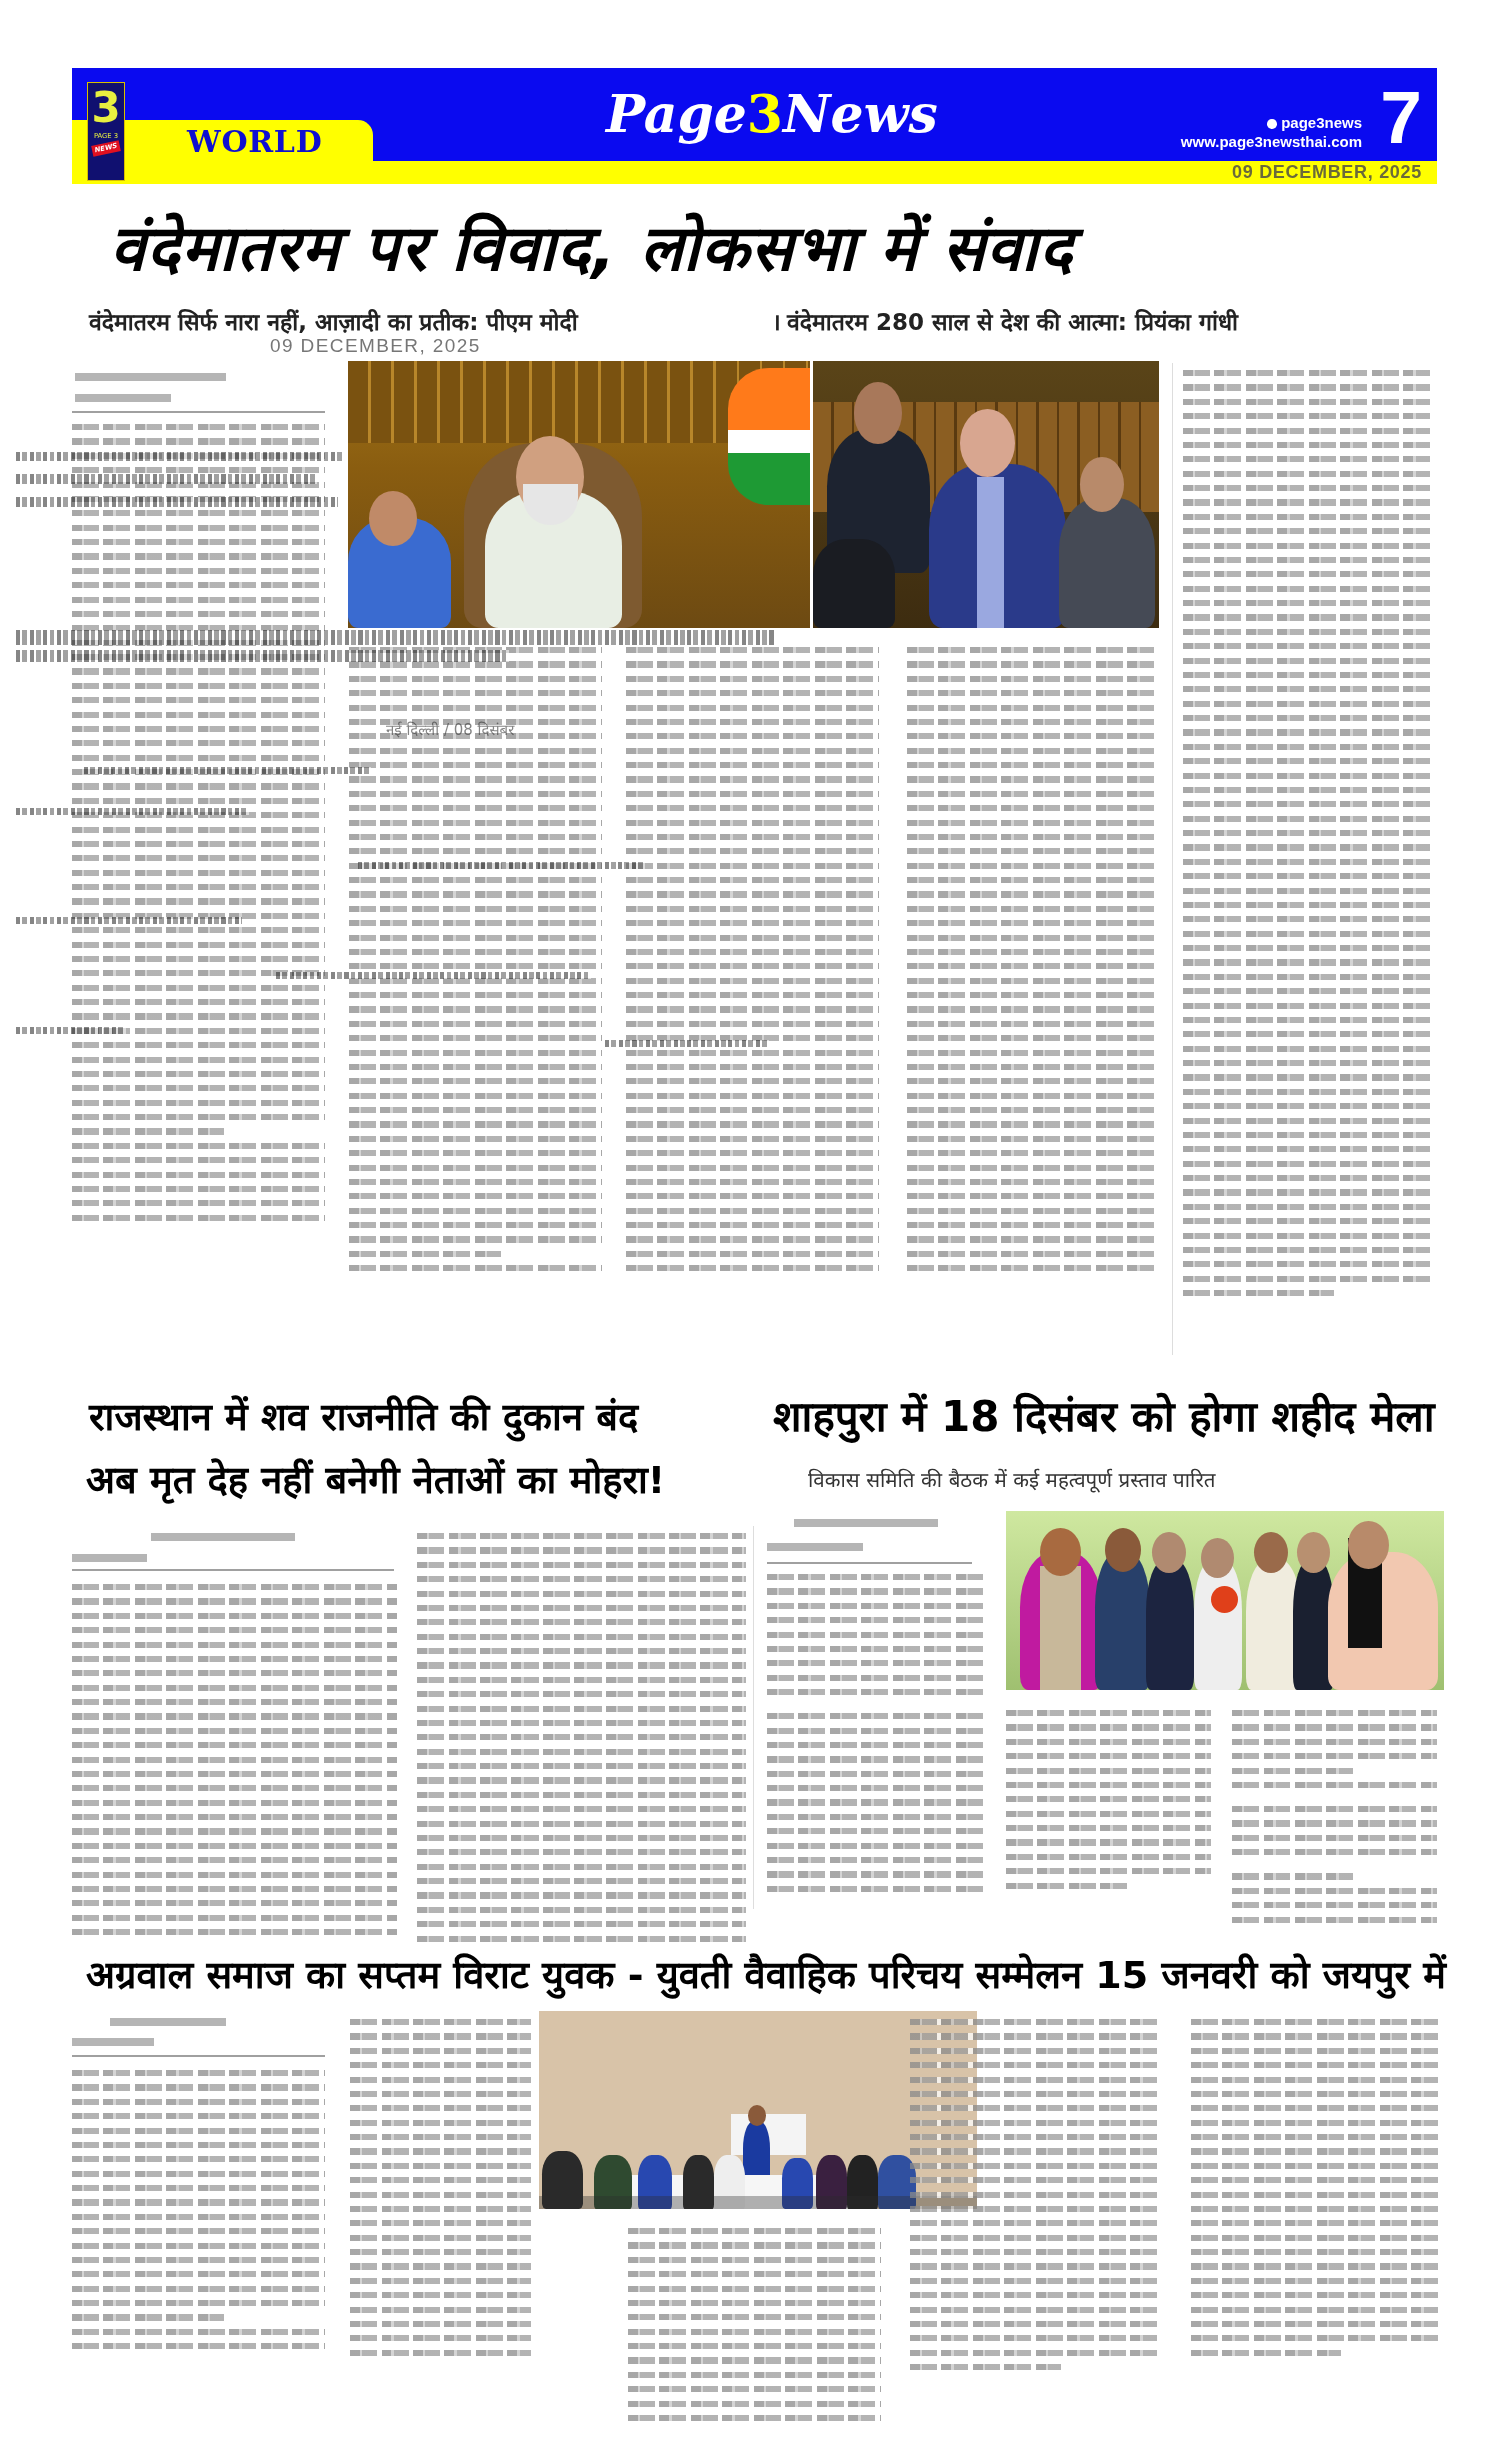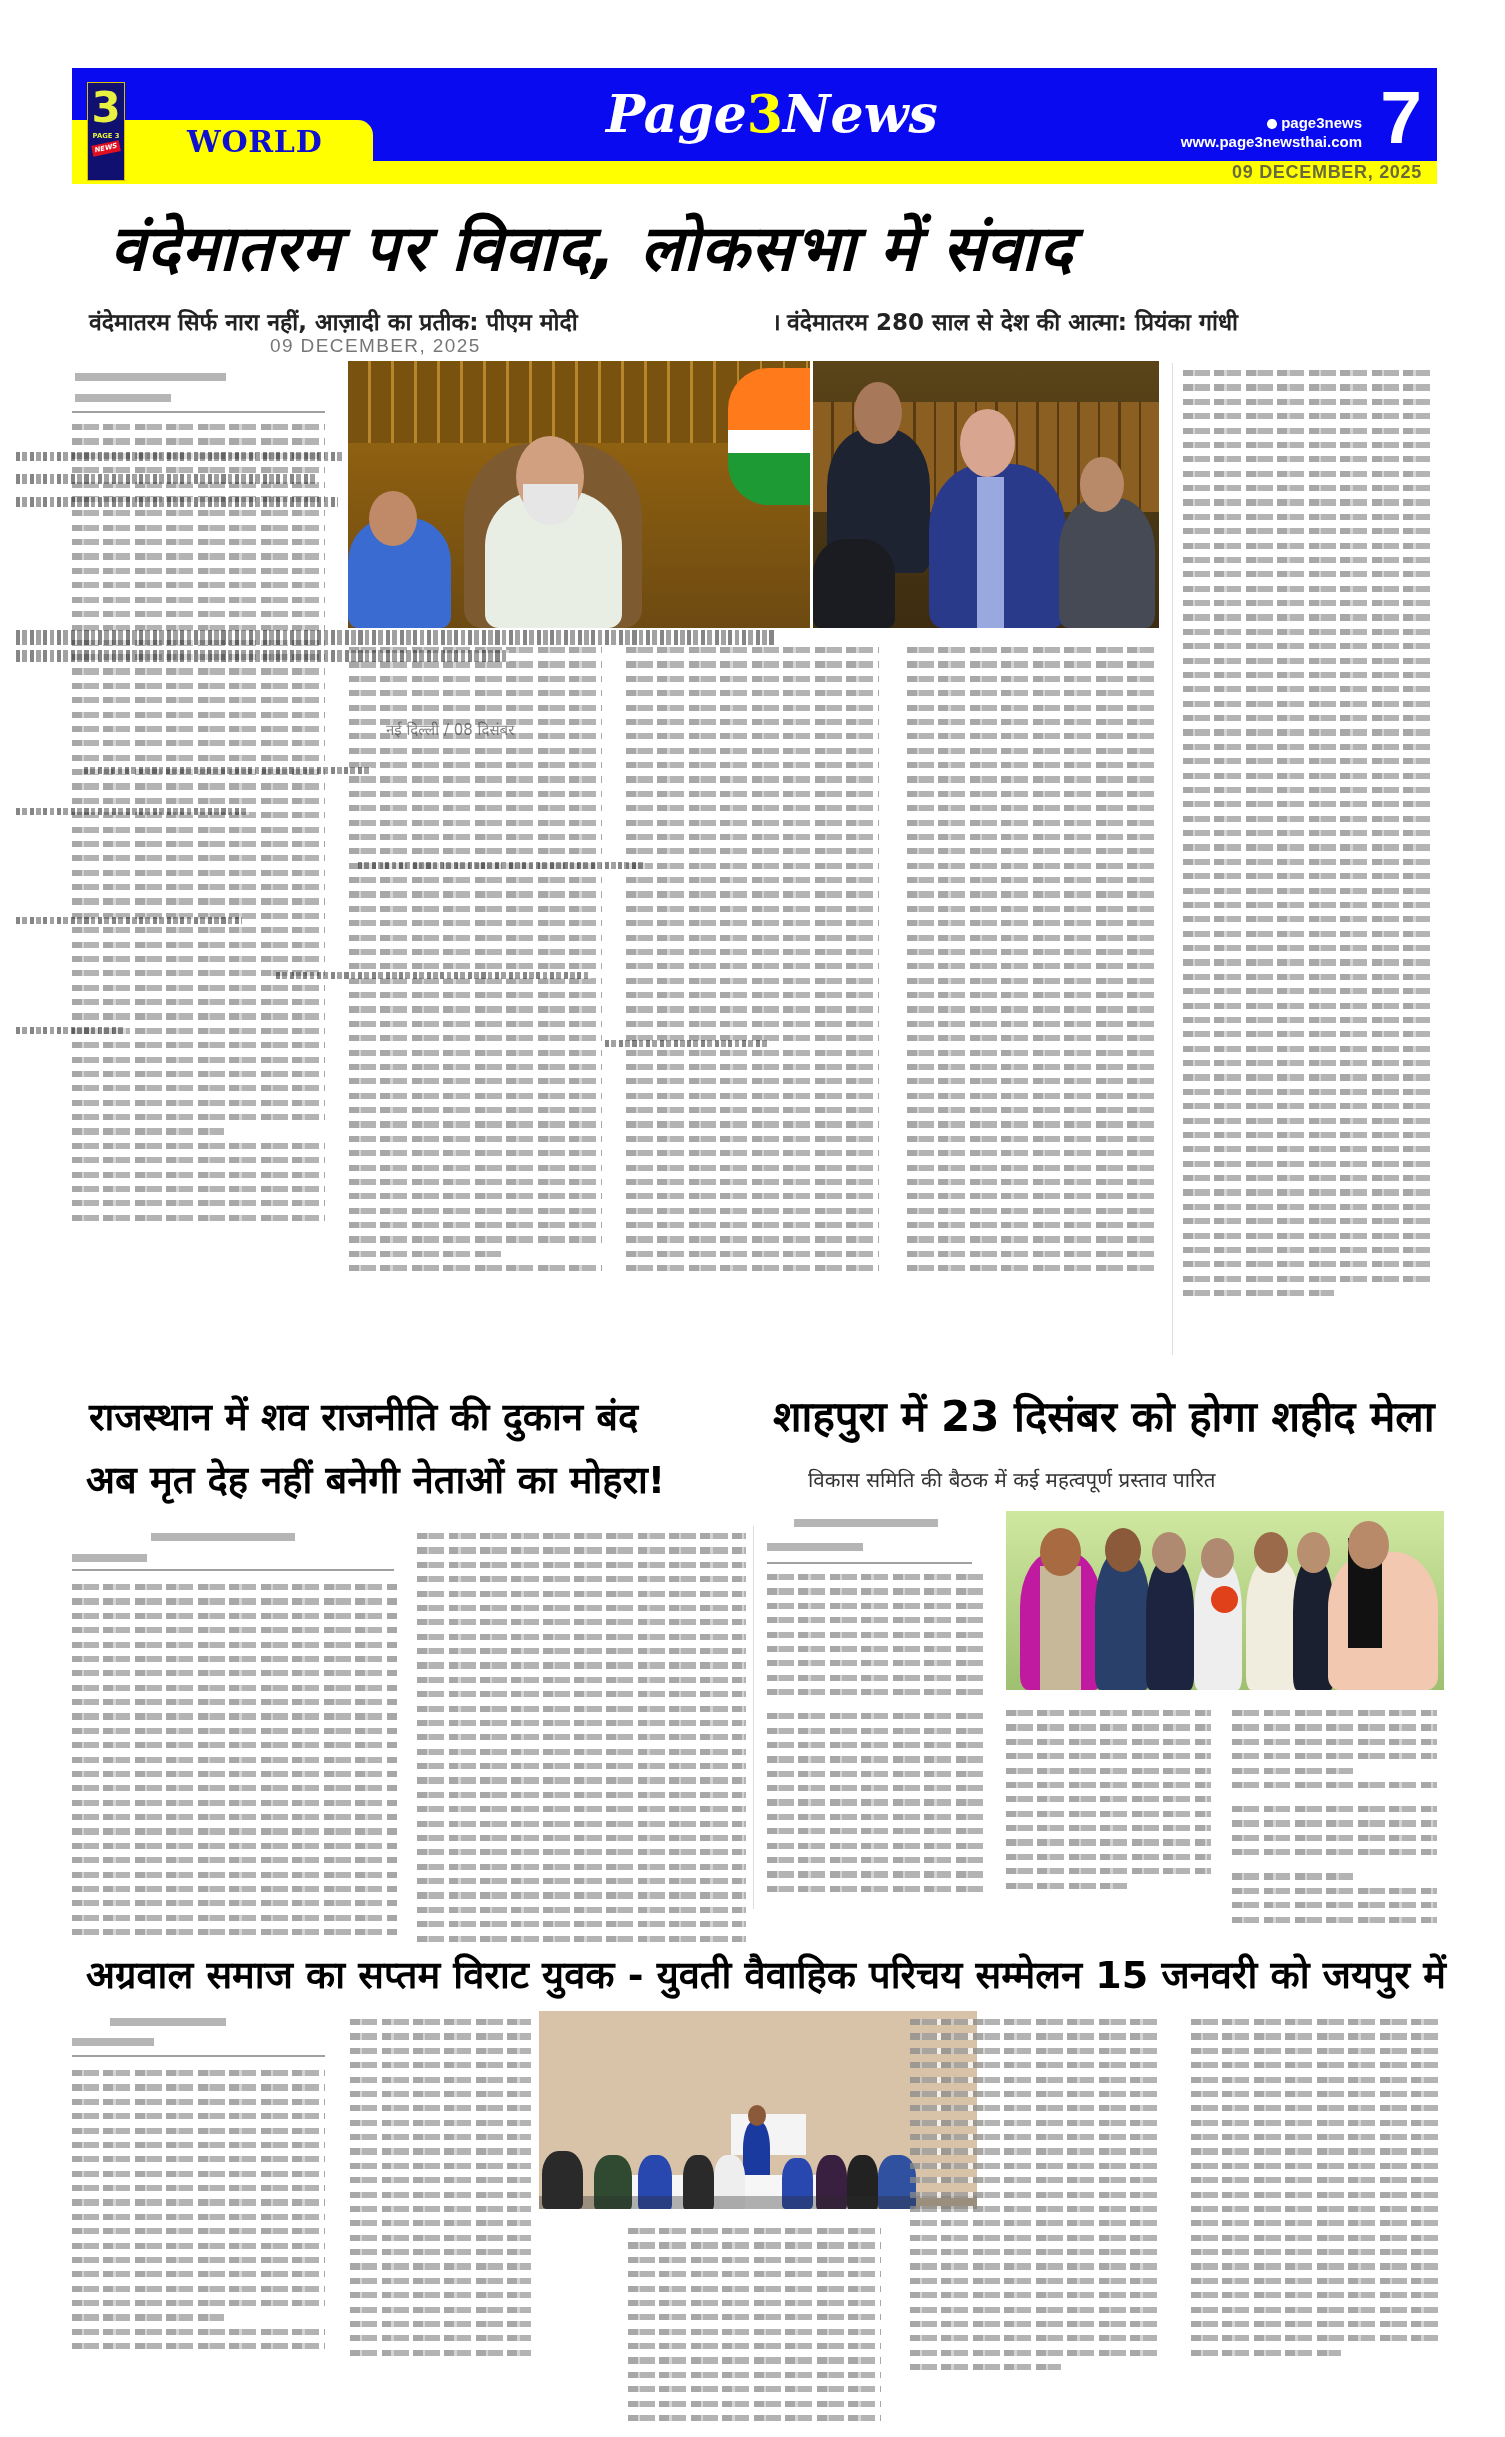--- a/index.html
+++ b/index.html
@@ -6,21 +6,21 @@
   html, body { width: 1506px; height: 2438px; background: #ffffff; overflow: hidden; }
   body { position: relative; font-family: "DejaVu Sans", sans-serif; color: #111; }
 
   
   .masthead { position: absolute; left: 72px; top: 68px; width: 1365px; height: 116px; }
   .mh-blue { position: absolute; left: 0; top: 0; width: 100%; height: 93px; background: #0a0af0; }
   .mh-yellow { position: absolute; left: 0; top: 93px; width: 100%; height: 23px; background: #ffff00; }
   .mh-world-tab { position: absolute; left: 0; top: 52px; width: 301px; height: 64px; background: #ffff00; border-top-right-radius: 15px; }
   .mh-logo { position: absolute; left: 15px; top: 13.7px; width: 38px; height: 99px; background: #101070; border: 1.4px solid #d8c000; display:flex; flex-direction:column; align-items:center; justify-content:flex-start; }
   .mh-logo .digit { font-family: "DejaVu Sans", sans-serif; font-weight: bold; color: #e8f040; font-size: 42px; line-height: 49px; }
-  .mh-logo .p3 { font-size: 6.8px; font-weight: bold; color: #e8f040; line-height: 8.2px; }
+  .mh-logo .p3 { font-size: 6.8px; font-weight: normal; color: #e8f040; line-height: 8.2px; }
   .mh-logo .nw { margin-top: 2.7px; background: #e01020; color: #fff; font-size: 6.8px; font-weight: bold; font-style: italic; padding: 1.4px 2.7px; transform: rotate(-12deg); }
   .mh-world { position: absolute; left: 115px; top: 56px; font-family: "DejaVu Serif", serif; font-weight: bold; font-size: 30px; color: #1010d0; letter-spacing: 0.7px; }
   .mh-title { position: absolute; left: 534px; top: 15px; font-family: "DejaVu Serif", serif; font-size: 52px; color: #fff; font-style: italic; font-weight: bold; white-space: nowrap; }
   .mh-title .three { color: #ffff00; font-style: normal; }
   .mh-social { position: absolute; right: 75px; top: 45px; font-family: "Liberation Sans", sans-serif; color: #fff; font-size: 15px; font-weight: bold; text-align: right; line-height: 19px; }
   .mh-social .dot { display:inline-block; width: 9.6px; height: 9.6px; border-radius: 50%; background:#fff; margin-right: 4.1px; vertical-align: middle; }
   .mh-page { position: absolute; right: 15px; top: 12.3px; font-family: "Liberation Sans", sans-serif; font-size: 75px; font-weight: bold; color: #fff; line-height: 75px; }
   .mh-date { position: absolute; right: 15px; top: 94px; font-family: "Liberation Sans", sans-serif; font-size: 18px; font-weight: bold; color: #6a6a3a; letter-spacing: 0.7px; }
 
   
@@ -454,21 +454,21 @@
     <div class="ln"></div>
     <div class="ln"></div>
     <div class="ln"></div>
     <div class="ln"></div>
     <div class="ln"></div>
     <div class="ln"></div>
     <div class="ln"></div>
     <div class="ln"></div>
 </div>
 
-<h2 class="headline h-shah">शाहपुरा में 23 दिसंबर को होगा शहीद मेला</h2>
+<h2 class="headline h-shah">शाहपुरा में 18 दिसंबर को होगा शहीद मेला</h2>
 <div class="headline h-shah-sub">विकास समिति की बैठक में कई महत्वपूर्ण प्रस्ताव पारित</div>
 <div class="byline" style="left:794px;top:1519px;width:144px"></div>
 <div class="byline" style="left:767px;top:1543px;width:96px"></div>
 <div class="rule" style="left:767px;top:1562px;width:205px"></div>
 <div class="col" style="left:767px;top:1574px;width:219px">
   <div class="ln"></div>
     <div class="ln"></div>
     <div class="ln"></div>
     <div class="ln"></div>
     <div class="ln"></div>

